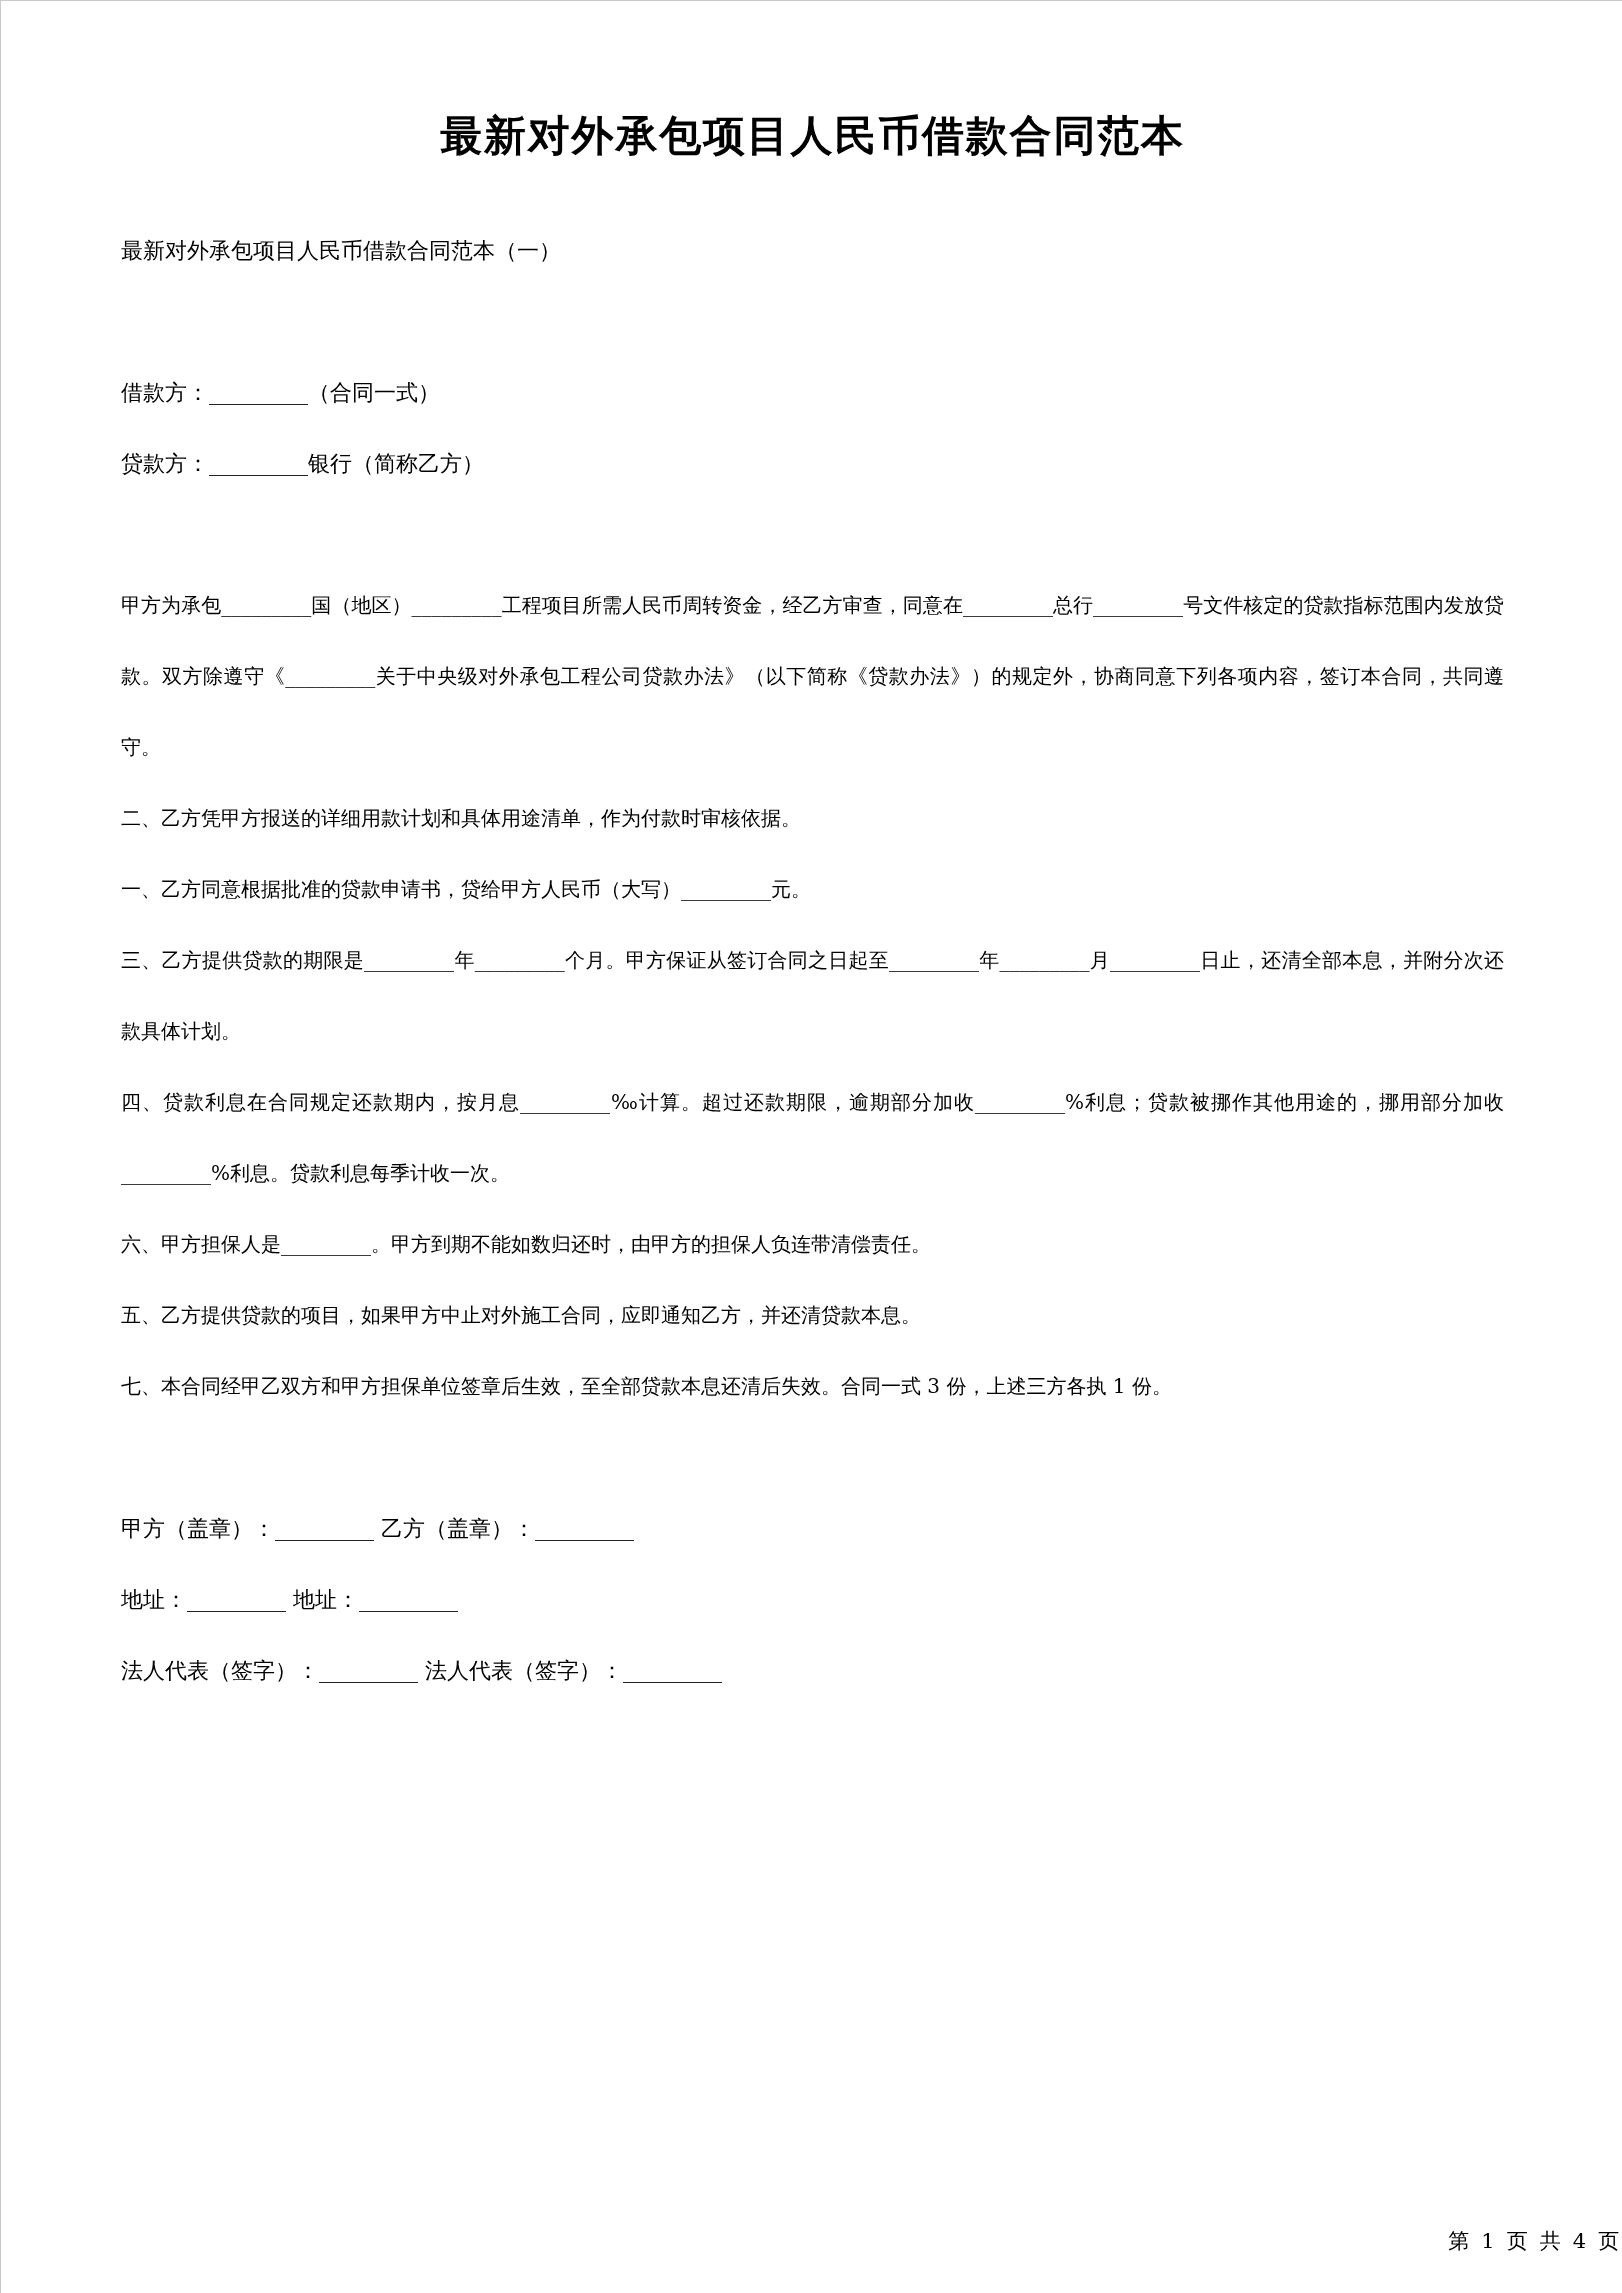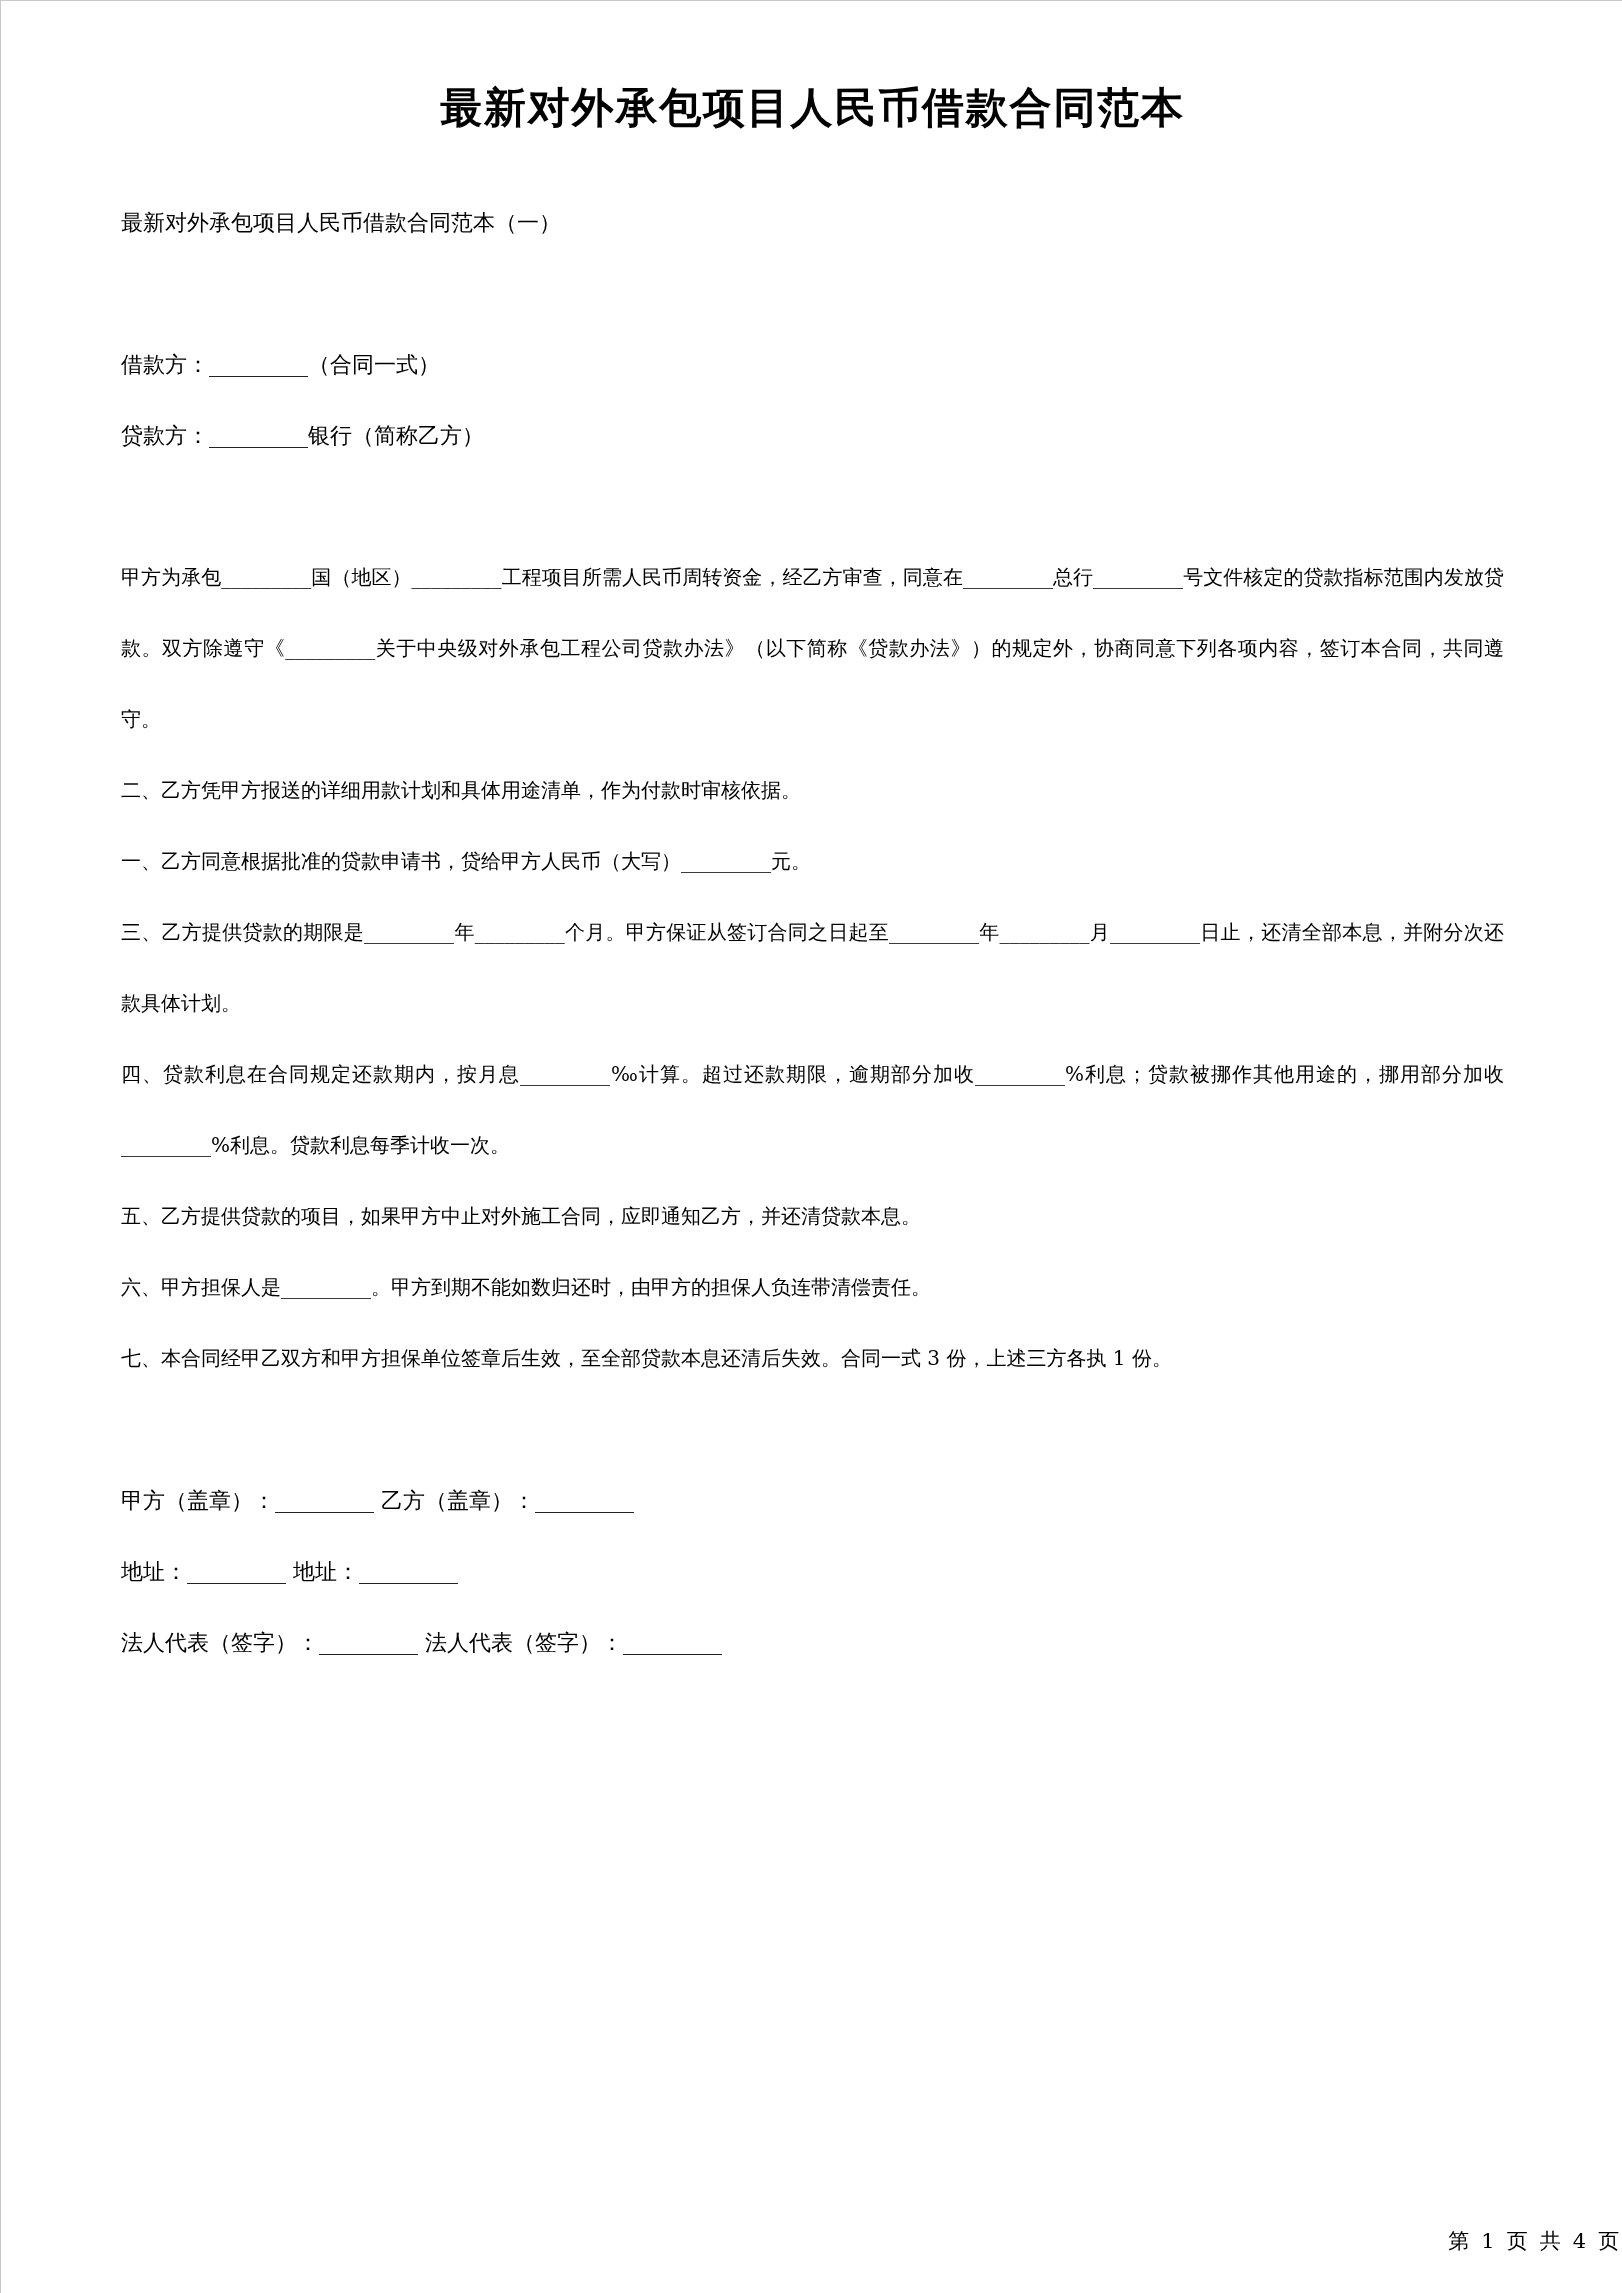--- a/index.html
+++ b/index.html
@@ -9,21 +9,21 @@
     height: 2294px;
     font-family: "DejaVu Serif", "Liberation Serif", serif;
     color: #000000;
   }
   .page {
     position: relative;
     width: 1623px;
     height: 2294px;
     background: #ffffff;
     border: 0.9px solid #c9c9c9;
-    padding: 79px 118px 0 120px;
+    padding: 107px 118px 0 120px;
     overflow: hidden;
   }
   .doc-title {
     font-size: 42px;
     font-weight: bold;
     text-align: center;
     line-height: 56px;
     letter-spacing: 1.8px;
   }
   .doc-body {
@@ -76,23 +76,23 @@
     <p class="para">甲方为承包_________国（地区）_________工程项目所需人民币周转资金，经乙方审查，同意在_________总行_________号文件核定的贷款指标范围内发放贷款。双方除遵守《_________关于中央级对外承包工程公司贷款办法》（以下简称《贷款办法》）的规定外，协商同意下列各项内容，签订本合同，共同遵守。</p>
 
     <p class="para">二、乙方凭甲方报送的详细用款计划和具体用途清单，作为付款时审核依据。</p>
 
     <p class="para">一、乙方同意根据批准的贷款申请书，贷给甲方人民币（大写）_________元。</p>
 
     <p class="para">三、乙方提供贷款的期限是_________年_________个月。甲方保证从签订合同之日起至_________年_________月_________日止，还清全部本息，并附分次还款具体计划。</p>
 
     <p class="para">四、贷款利息在合同规定还款期内，按月息_________‰计算。超过还款期限，逾期部分加收_________%利息；贷款被挪作其他用途的，挪用部分加收_________%利息。贷款利息每季计收一次。</p>
 
+    <p class="para">六、甲方担保人是_________。甲方到期不能如数归还时，由甲方的担保人负连带清偿责任。</p>
+
     <p class="para">五、乙方提供贷款的项目，如果甲方中止对外施工合同，应即通知乙方，并还清贷款本息。</p>
-
-    <p class="para">六、甲方担保人是_________。甲方到期不能如数归还时，由甲方的担保人负连带清偿责任。</p>
 
     <p class="para">七、本合同经甲乙双方和甲方担保单位签章后生效，至全部贷款本息还清后失效。合同一式 3 份，上述三方各执 1 份。</p>
 
     <div class="spacer"></div>
 
     <p class="line">甲方（盖章）：_________ 乙方（盖章）：_________</p>
 
     <p class="line">地址：_________ 地址：_________</p>
 
     <p class="line">法人代表（签字）：_________ 法人代表（签字）：_________</p>

